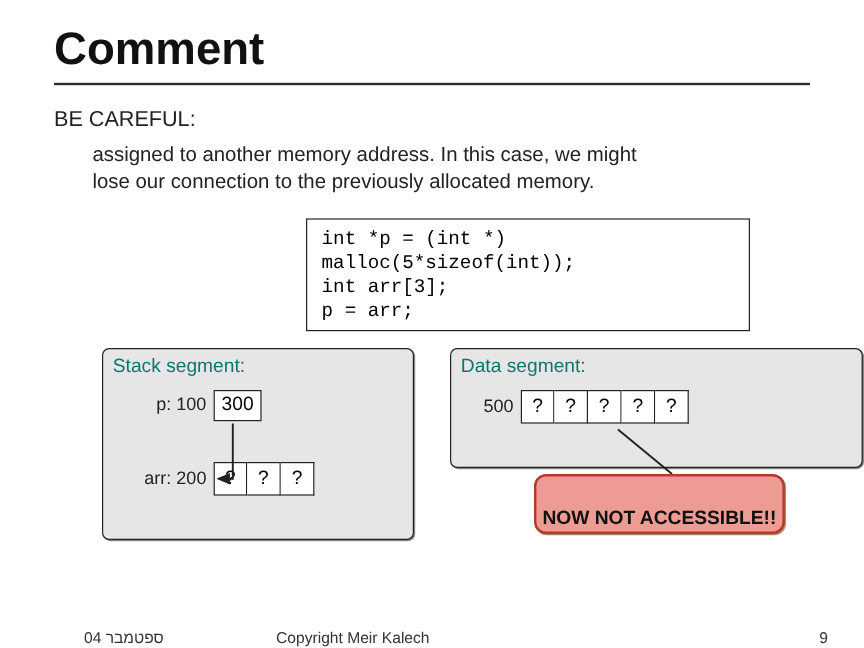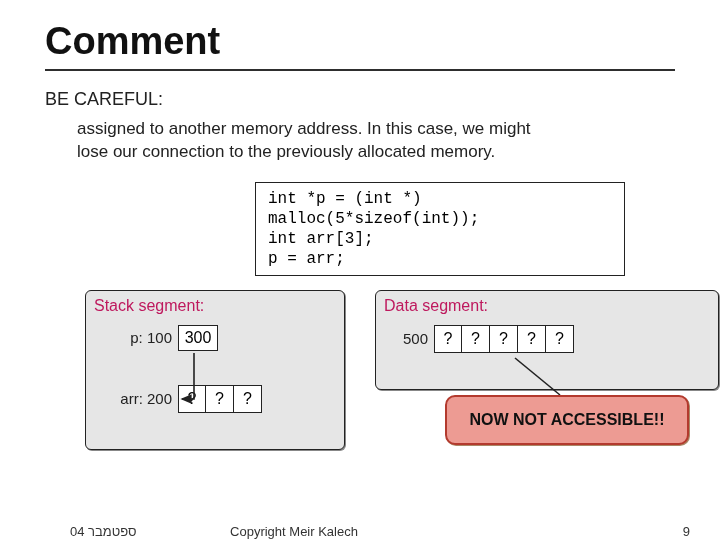--- a/index.html
+++ b/index.html
@@ -73,21 +73,21 @@
     width: 260px; height: 160px;
     padding: 6px 8px;
   }
   .dataseg {
     left: 330px; top: 0;
     width: 344px; height: 100px;
     padding: 6px 8px;
   }
   .seglabel {
     font-size: 16px;
-    color: #be185d;
+    color: #0f766e;
     margin-bottom: 10px;
   }
   .row {
     display: flex;
     align-items: center;
     margin-bottom: 10px;
   }
   .addr {
     font-size: 15px;
     color: #222;
@@ -111,26 +111,26 @@
   }
   .cellrow { display: flex; }
   .cellrow .cellq + .cellq { border-left: none; }
   .arrowpath {
     position: absolute;
     pointer-events: none;
   }
   .warnbox {
     position: absolute;
     left: 400px; top: 105px;
-    width: 244px; height: 50px;
+    width: 209px; height: 50px;
     background: #ed9b93;
     border: 2px solid #b33a2e;
     border-radius: 10px;
     display: flex;
-    align-items: center;
+    align-items: flex-end;
     justify-content: center;
     font-weight: bold;
     font-size: 16px;
     color: #111;
     text-align: center;
     line-height: 1.15;
     box-shadow: 1px 1px 0 #a86;
   }
   .footer {
     position: absolute;

